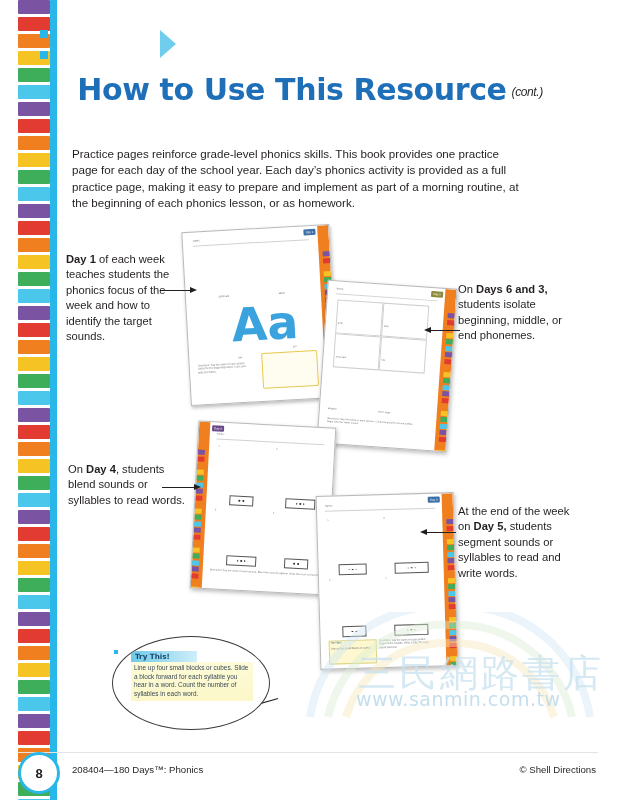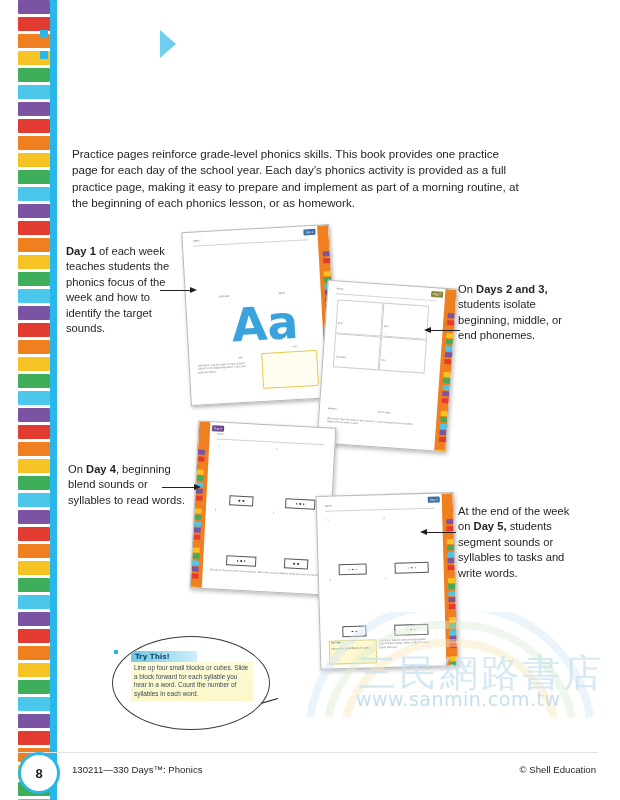--- a/index.html
+++ b/index.html
@@ -48,21 +48,21 @@
     font-size:19px;font-family:"DejaVu Sans", sans-serif;letter-spacing:-.2px;
   }
   .intro-para{
     position:absolute;left:72px;top:146px;width:452px;
     font-size:11.6px;line-height:16.4px;color:#231f20;
   }
 
   
   .callout{position:absolute;font-size:11.2px;line-height:15.4px;color:#231f20;}
   .callout b{font-weight:bold;}
-  #co1{left:66px;top:244px;width:122px;}
+  #co1{left:66px;top:252px;width:122px;}
   #co2{left:458px;top:282px;width:122px;}
   #co3{left:68px;top:462px;width:120px;}
   #co4{left:458px;top:504px;width:118px;}
   #co5{left:278px;top:694px;width:262px;}
 
   
   .leader{position:absolute;background:#231f20;height:1px;}
   .lead-arrow{position:absolute;width:0;height:0;border-top:3.5px solid transparent;
               border-bottom:3.5px solid transparent;}
 
@@ -179,20 +179,23 @@
       <div class="stripe" style="background: rgb(246, 195, 36);"></div>
       <div class="stripe" style="background: rgb(63, 174, 90);"></div>
       <div class="stripe" style="background: rgb(76, 199, 236);"></div>
     </div>
   <div class="rail-line"></div>
 
   <div class="tab-chev"></div>
   <div class="tab-sq" style="top:30px"></div>
   <div class="tab-sq" style="top:51px"></div>
 
+  <div class="title">
+    <span>How to Use This Resource</span><span class="cont">(cont.)</span>
+  </div>
   <div class="intro-para">Practice pages reinforce grade-level phonics skills.  This book provides one practice page for each day of the school year.  Each day’s phonics activity is provided as a full practice page, making it easy to prepare and implement as part of a morning routine, at the beginning of each phonics lesson, or as homework.</div>
 
   <div class="thumb" id="t1" style="left:186px;top:228px;width:146px;height:172px;transform:rotate(-3.2deg);">
     <div class="tbar" style="right:0;"></div>
     <div class="trail" style="right:0;top:26px;bottom:6px;">
         <i style="background: rgb(123, 83, 163);"></i>
         <i style="background: rgb(226, 59, 50);"></i>
         <i style="background: rgb(240, 127, 32);"></i>
         <i style="background: rgb(246, 195, 36);"></i>
         <i style="background: rgb(63, 174, 90);"></i>
@@ -425,21 +428,21 @@
 
   <div class="bubble">
     <div class="bubble-inner">
       <div class="bubble-hd">Try This!</div>
       <div class="bubble-bd">Line up four small blocks or cubes.  Slide a block forward for each syllable you hear in a word.  Count the number of syllables in each word.</div>
     </div>
   </div>
   <div class="bubble-dot"></div>
 
   <div class="callout" id="co1"><b>Day 1</b><span> of each week teaches students the phonics focus of the week and how to identify the target sounds.</span></div>
-  <div class="callout" id="co2"><span>On </span><b>Days 2 and 3,</b><span> students isolate beginning, middle, or end phonemes.</span></div>
-  <div class="callout" id="co3"><span>On </span><b>Day 4</b><span>, beginning blend sounds or syllables to read words.</span></div>
-  <div class="callout" id="co4"><span>At the end of the week on </span><b>Day 5,</b><span> students segment sounds or syllables to tasks and write words.</span></div>
+  <div class="callout" id="co2"><span>On </span><b>Days 6 and 3,</b><span> students isolate beginning, middle, or end phonemes.</span></div>
+  <div class="callout" id="co3"><span>On </span><b>Day 4</b><span>, students blend sounds or syllables to read words.</span></div>
+  <div class="callout" id="co4"><span>At the end of the week on </span><b>Day 5,</b><span> students segment sounds or syllables to read and write words.</span></div>
 
   <div class="footrule"></div>
   <div class="pagecircle">8</div>
-  <div class="footleft">130211—330 Days™: Phonics</div>
-  <div class="footright">© Shell Education</div>
+  <div class="footleft">208404—180 Days™: Phonics</div>
+  <div class="footright">© Shell Directions</div>
 </div>
 
 </body></html>

